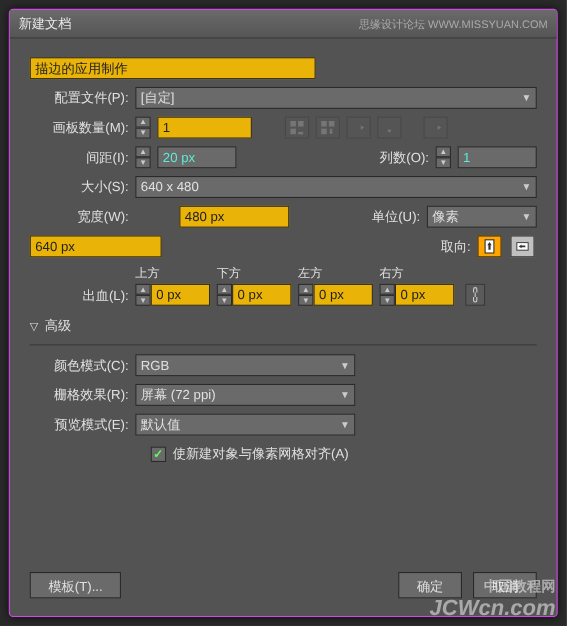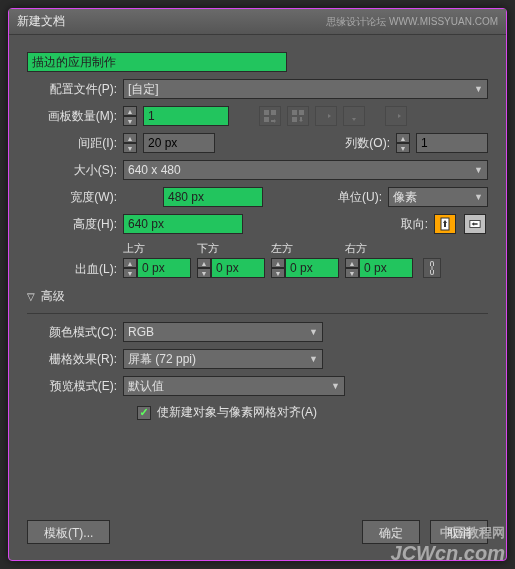--- a/index.html
+++ b/index.html
@@ -5,22 +5,22 @@
 * { box-sizing: border-box; margin: 0; padding: 0; font-family: "Microsoft YaHei", sans-serif; }
 body { background: #2a2a2a; width: 515px; height: 569px; overflow: hidden; position: relative; }
 .dialog { position: absolute; top: 8px; left: 8px; right: 8px; bottom: 8px; background: #535353; border: 1px solid #d946ef; border-radius: 4px; box-shadow: 0 0 8px rgba(0,0,0,0.6); }
 .titlebar { height: 26px; background: linear-gradient(#6a6a6a,#555); border-bottom: 1px solid #3a3a3a; display: flex; align-items: center; padding: 0 8px; color: #e8e8e8; font-size: 12px; }
 .titlebar .spacer { flex: 1; }
 .titlebar .right { color: #aaa; font-size: 10px; }
 .content { padding: 10px 18px; color: #e0e0e0; font-size: 12px; }
 .row { display: flex; align-items: center; margin: 7px 0; gap: 6px; }
 .label { width: 90px; text-align: right; color: #e0e0e0; }
 .label-small { width: 68px; text-align: right; }
-input[type=text], .input { background: #22c55e; border: 1px solid #2a2a2a; color: #222; font-size: 12px; padding: 2px 4px; height: 20px; }
-input[disabled] { background: #6a6a6a; color: #000000; }
+input[type=text], .input { background: #eab308; border: 1px solid #2a2a2a; color: #222; font-size: 12px; padding: 2px 4px; height: 20px; }
+input[disabled] { background: #6a6a6a; color: #5eead4; }
 .select { background: #6a6a6a; border: 1px solid #2a2a2a; color: #e0e0e0; height: 20px; display: flex; align-items: center; padding: 0 4px; position: relative; }
 .select .arrow { position: absolute; right: 4px; font-size: 9px; color: #ccc; }
 .spinner { display: flex; flex-direction: column; width: 14px; height: 20px; }
 .spinner button { flex: 1; background: #6a6a6a; border: 1px solid #2a2a2a; font-size: 7px; color: #ccc; line-height: 1; padding: 0; }
 .iconbtn { width: 22px; height: 20px; background: #5a5a5a; border: 1px solid #3a3a3a; display: inline-flex; align-items: center; justify-content: center; }
 .iconbtn.disabled { opacity: 0.4; }
 .iconbtn svg { width: 14px; height: 14px; }
 .divider { border-top: 1px solid #3a3a3a; margin: 8px 0; }
 .section-hdr { display: flex; align-items: center; gap: 6px; color: #e0e0e0; margin: 10px 0 4px; }
 .tri { font-size: 10px; display: inline-block; }
@@ -133,21 +133,20 @@
       <input type="text" style="width: 100px; margin-left: 40px;" value="480 px">
       <span style="flex:1"></span>
       <span class="label-small">单位(U):</span>
       <div class="select" style="width:100px">
         <span>像素</span>
           <span class="arrow">▼</span>
       </div>
     </div>
 
     <div class="row">
-      <span class="label">高度(H):</span>
       <input type="text" style="width: 120px;" value="640 px">
       <span style="flex:1"></span>
       <span class="label-small">取向:</span>
       <div class="orient-btn sel">
         <svg viewBox="0 0 12 14">
             <rect x="2" y="1" width="8" height="12" fill="#fff" stroke="#333"></rect>
             <path d="M5 10 l2 0 l0 -4 l1 0 l-2 -3 l-2 3 l1 0 z" fill="#333"></path>
           </svg>
       </div>
       <div class="orient-btn">
@@ -224,21 +223,21 @@
     <div class="row">
       <span class="label">栅格效果(R):</span>
       <div class="select" style="width:200px">
         <span>屏幕 (72 ppi)</span>
           <span class="arrow">▼</span>
       </div>
     </div>
 
     <div class="row">
       <span class="label">预览模式(E):</span>
-      <div class="select" style="width:222px">
+      <div class="select" style="width:200px">
         <span>默认值</span>
           <span class="arrow">▼</span>
       </div>
     </div>
 
     <div class="checkbox-row">
       <div class="cb">✓</div>
       <span>使新建对象与像素网格对齐(A)</span>
     </div>
   </div>

